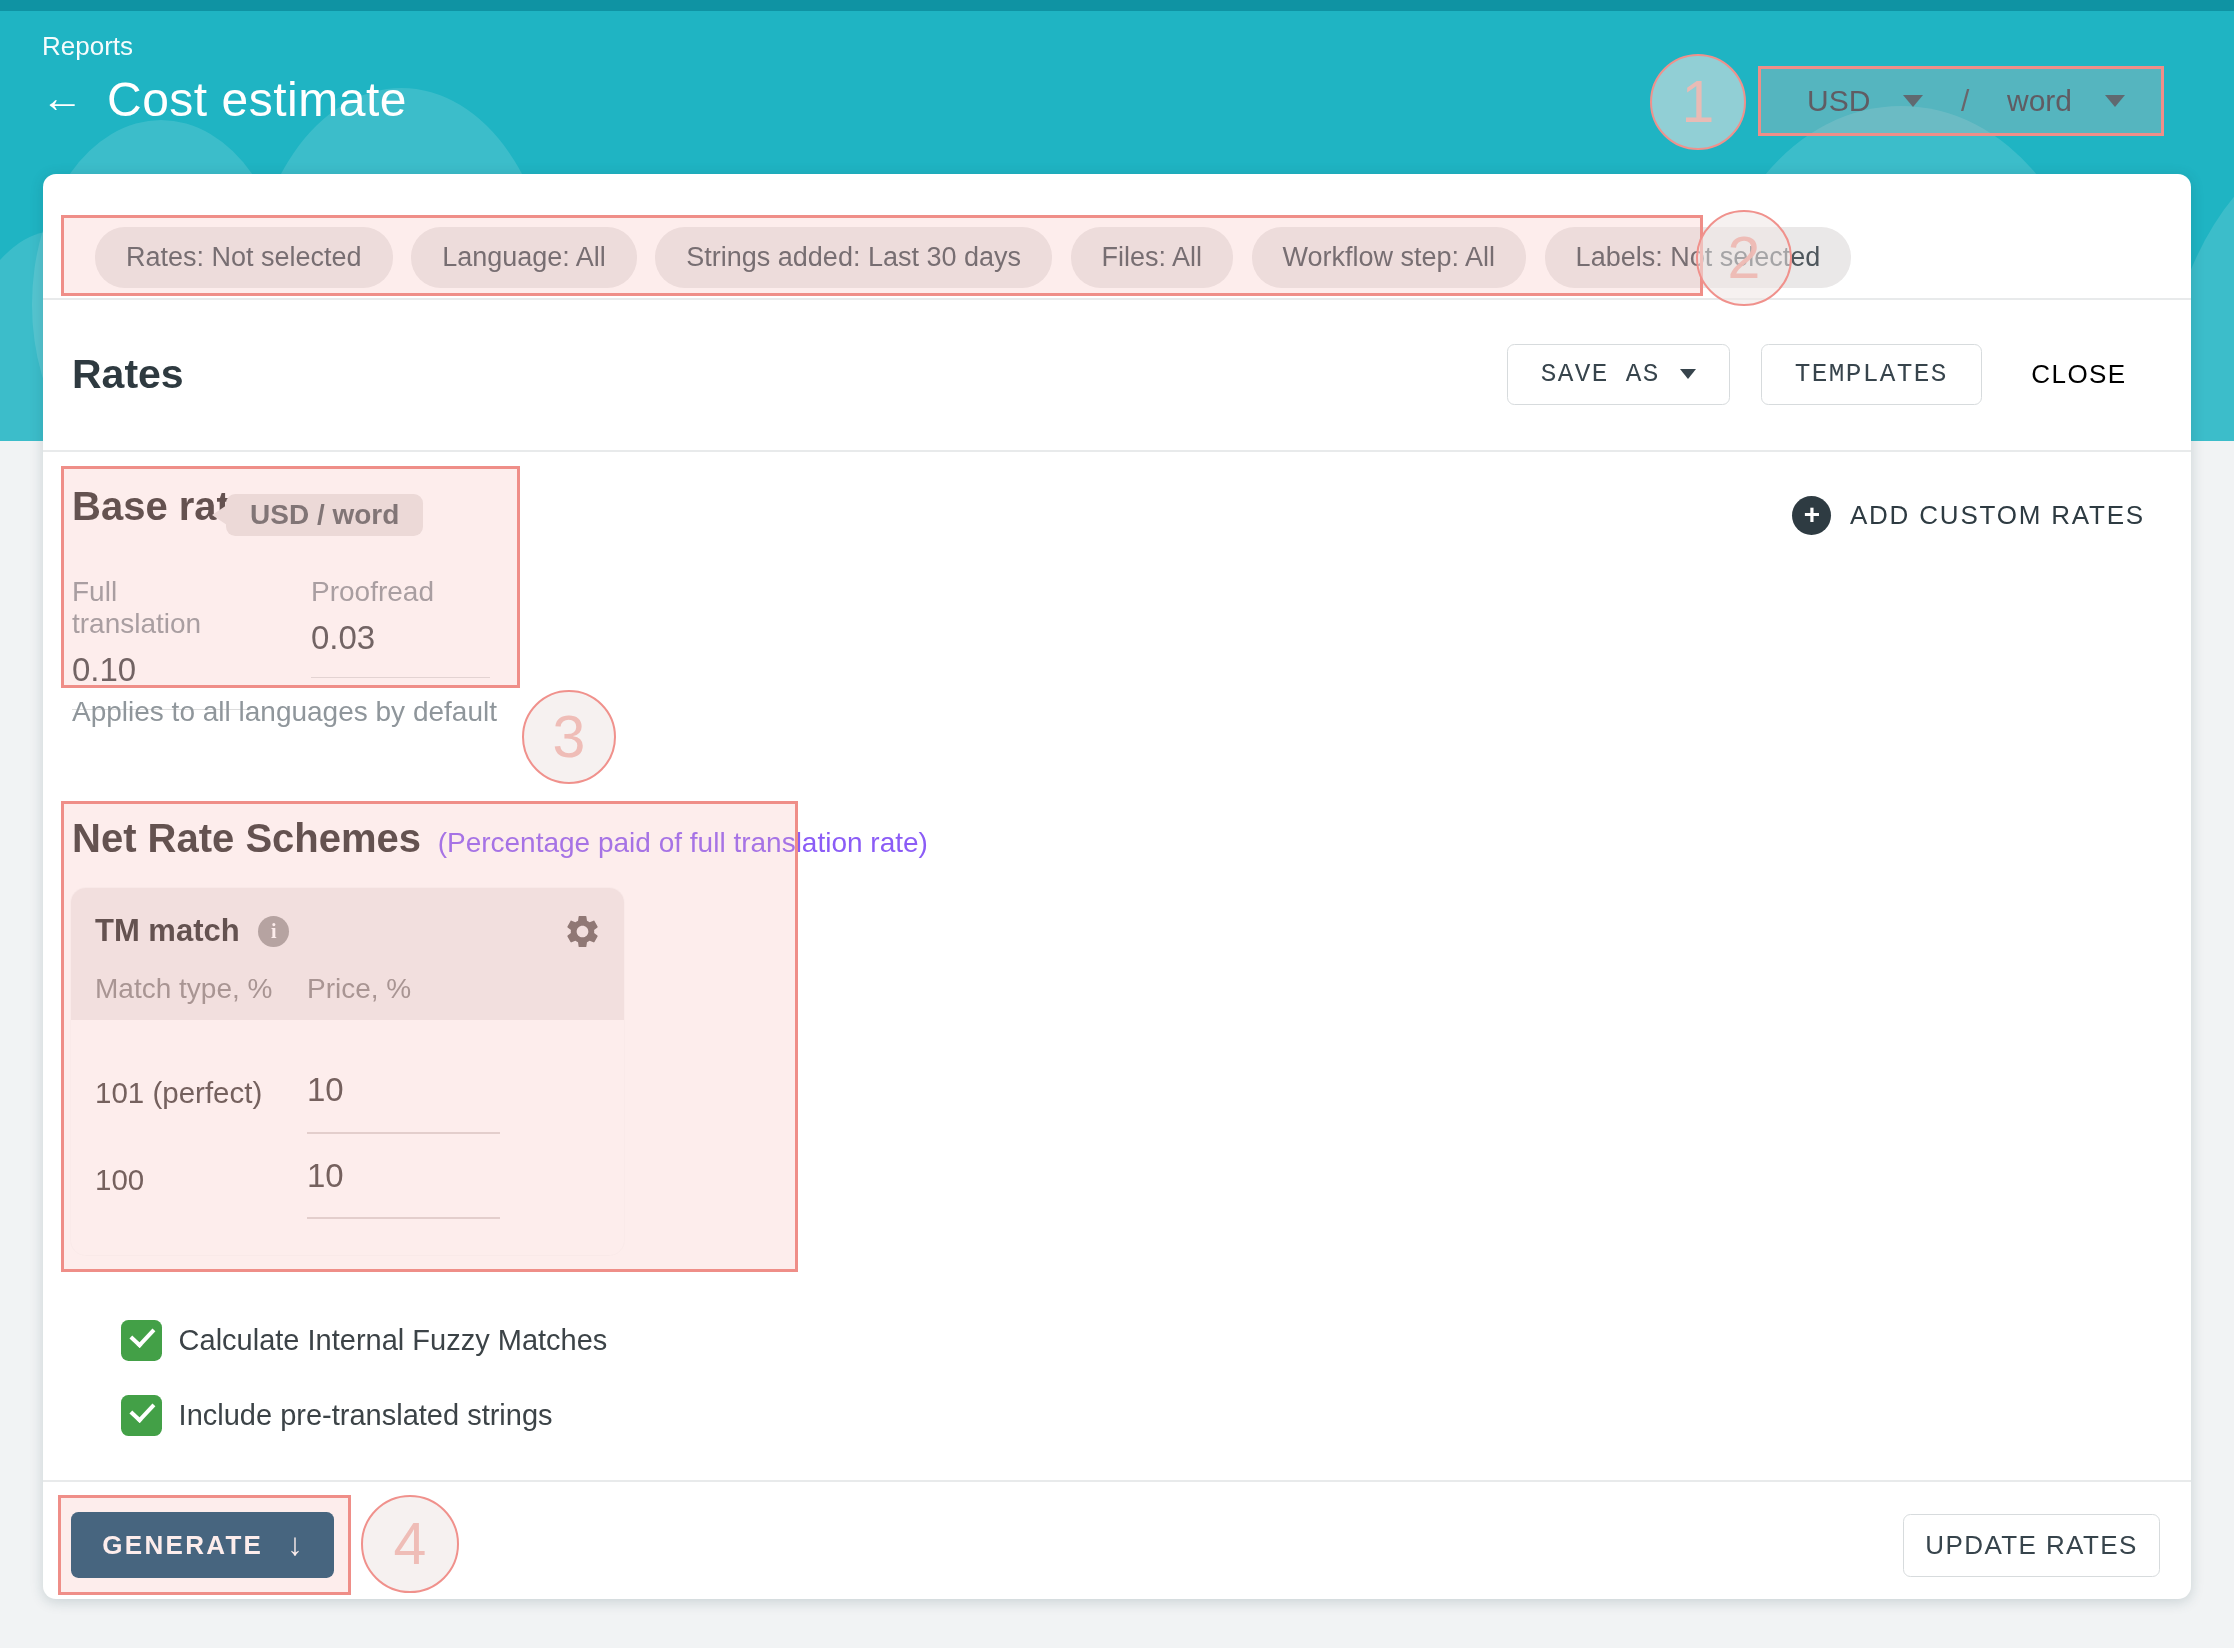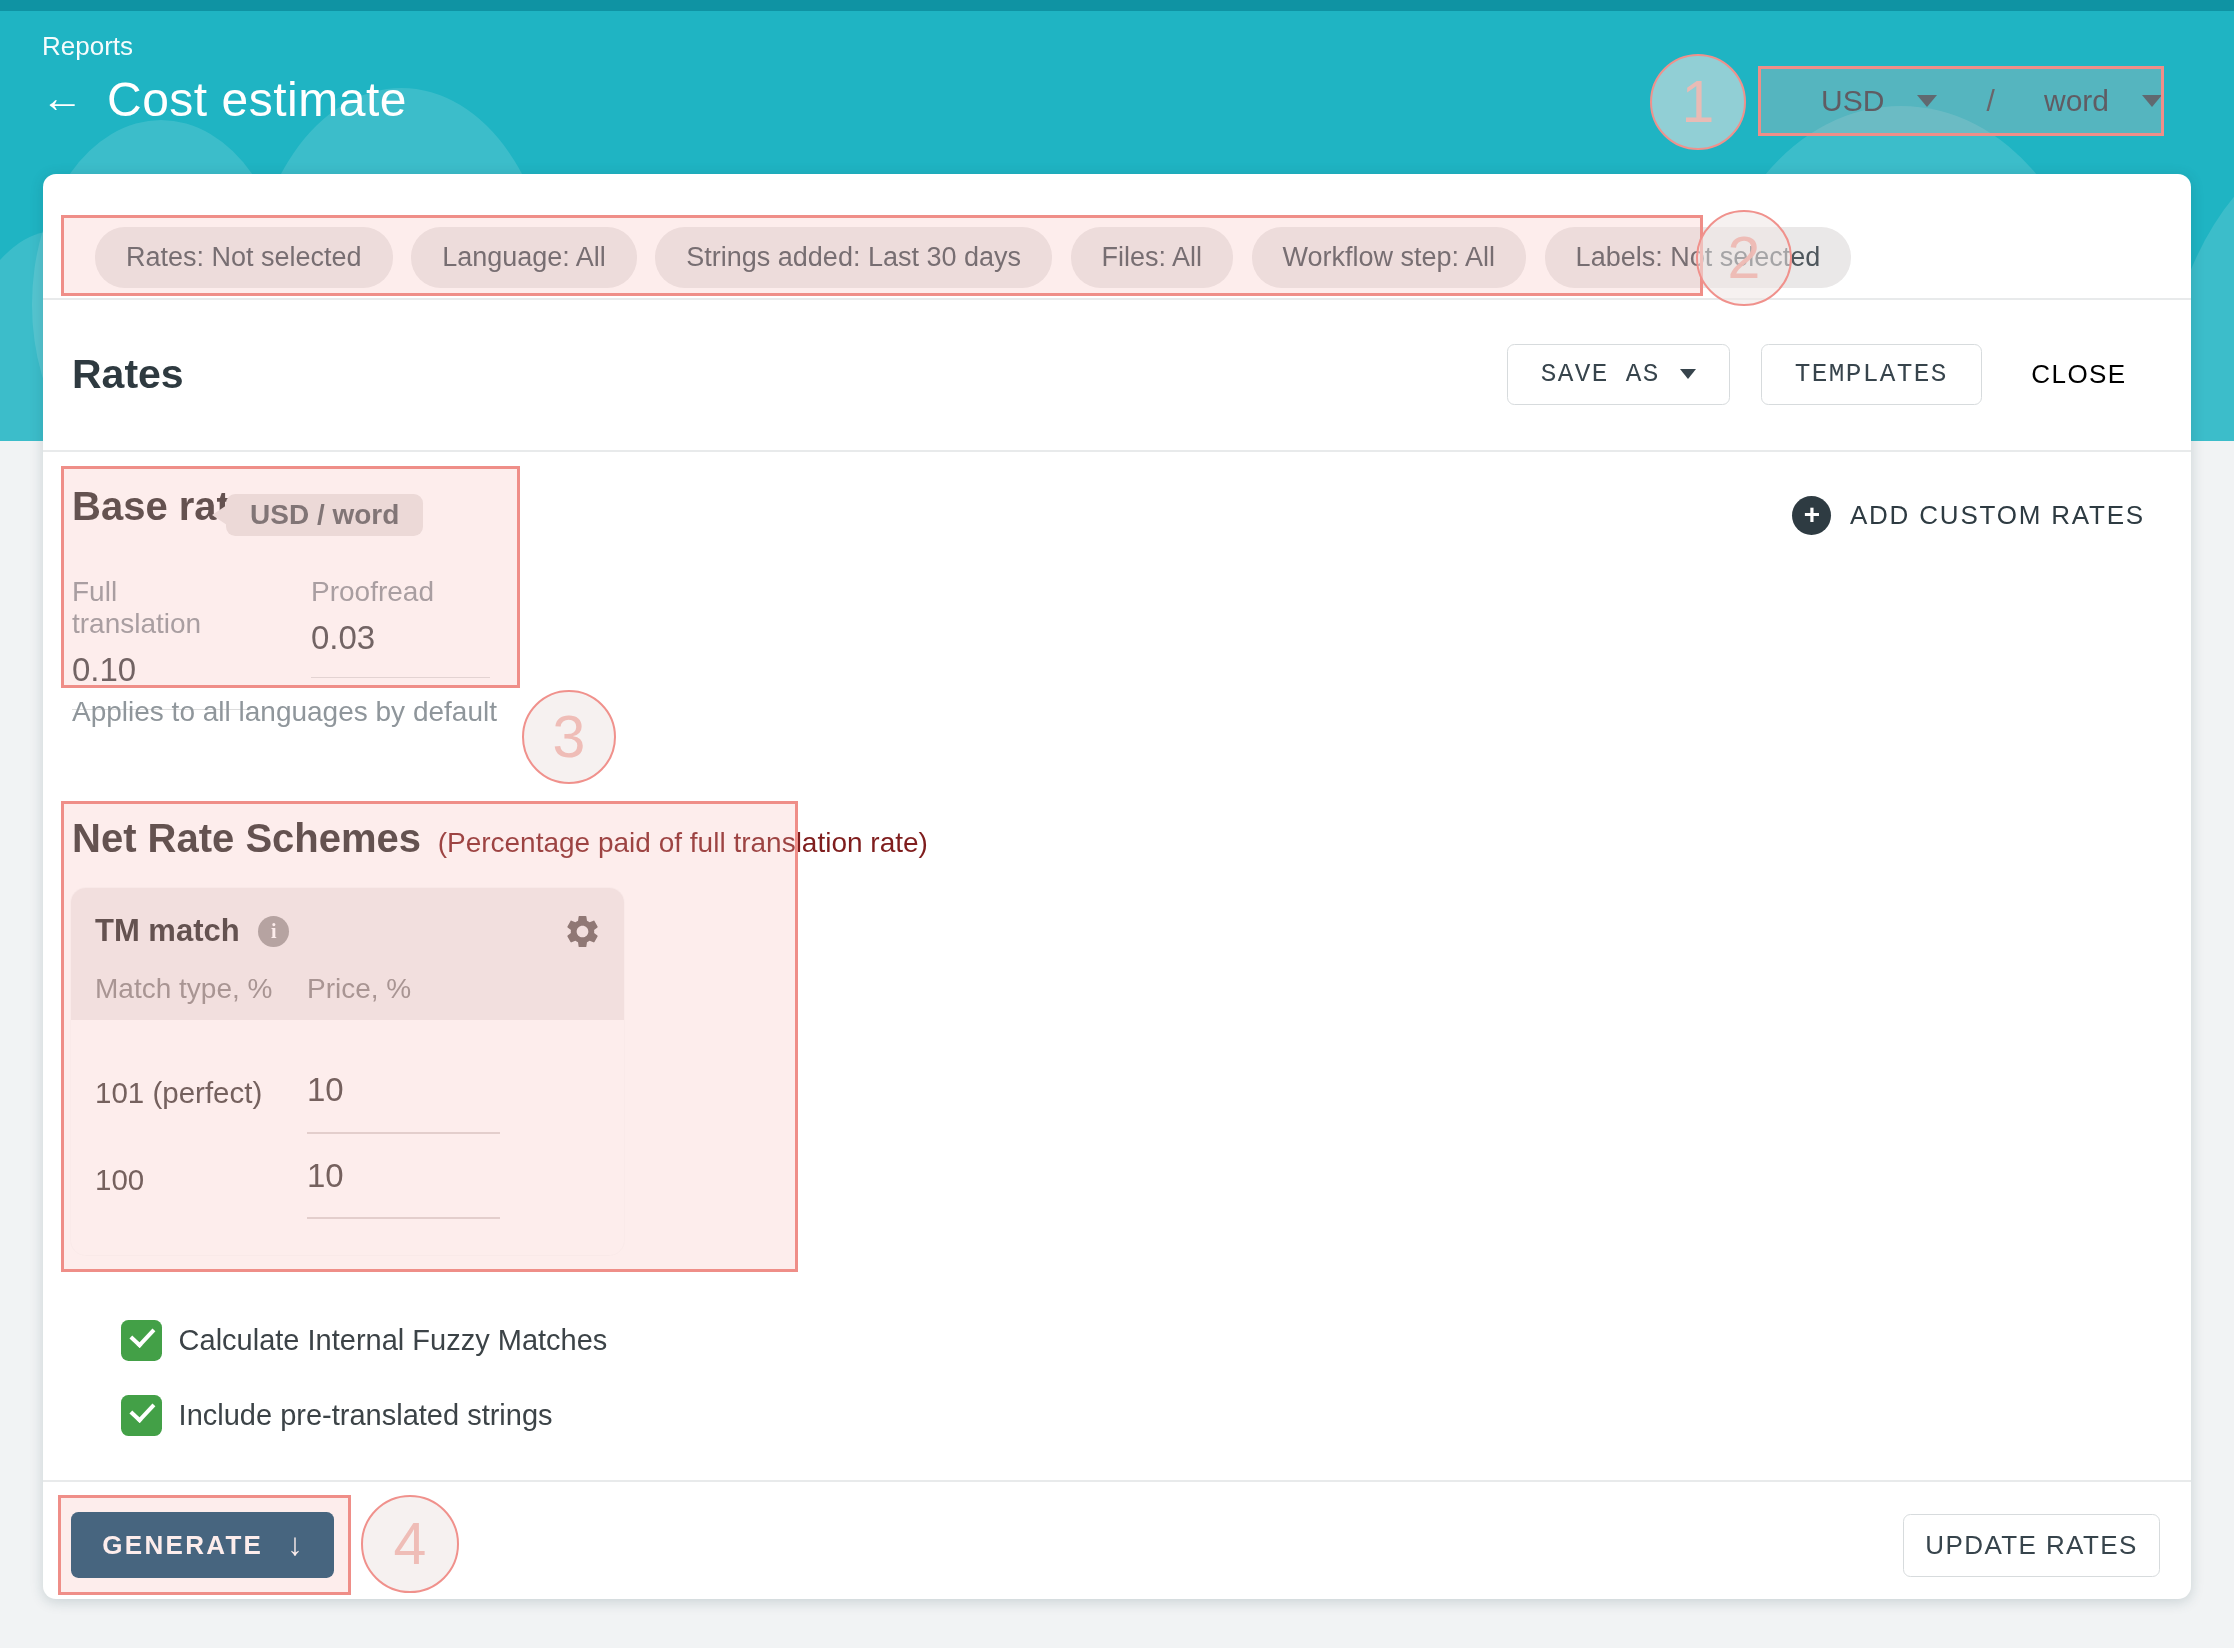--- a/index.html
+++ b/index.html
@@ -16,21 +16,21 @@
   .w3 { left:1707px; top:106px; width:388px; height:480px; }
   .w4 { left:2160px; top:138px; width:369px; height:591px; }
   .w5 { left:-55px;  top:231px; width:222px; height:425px; }
 
   .breadcrumb { position:absolute; left:42px; top:31px; font-size:26px; color:rgba(255,255,255,0.96); }
   .title-row { position:absolute; left:41px; top:72px; display:flex; align-items:center; gap:24px; color:#fff; }
   .back-ic { font-size:42px; line-height:1; cursor:pointer; padding-bottom:3.7px; }
   .page-title { font-size:48px; font-weight:400; letter-spacing:0.5px; }
 
   
-  .currency { position:absolute; left:1758px; top:66px; width:406px; height:70px; display:flex; align-items:center; justify-content:space-between; padding:0 39px 0 26px; color:#2e3e48; font-size:30px;margin-left:37px; }
+  .currency { position:absolute; left:1758px; top:66px; width:406px; height:70px; display:flex; align-items:center; justify-content:space-between; padding:0 39px 0 49px; color:#2e3e48; font-size:30px; }
   .cur-group { display:flex; align-items:center; gap:33px; cursor:pointer; }
   .caret { width:0; height:0; border-left:10px solid transparent; border-right:10px solid transparent; border-top:12px solid #2e4f5a; }
   .slash { color:#3a4a52; }
 
   
   .card { position:absolute; left:43px; top:174px; width:2148px; height:1425px; background:#ffffff; border-radius:13px; box-shadow:0 2.8px 13px rgba(20,60,70,0.18); }
   .divider { position:absolute; left:0; width:2148px; height:1.8px; background:#e8eaeb; }
   .d1 { top:124px; } .d2 { top:276px; } .d3 { top:1306px; }
 
   
@@ -56,21 +56,21 @@
   .f-value { font-size:33px; color:#46484a; margin-top:11px; padding-bottom:20px; border-bottom:1.8px solid #dcdcdc; cursor:text; }
   .base-note { position:absolute; left:29px; top:522px; font-size:28px; color:#8f969b; }
 
   
   .addcustom { position:absolute; right:46px; top:315px; height:52px; display:flex; align-items:center; gap:18.5px; cursor:pointer; }
   .plus-circle { width:39px; height:39px; border-radius:50%; background:#2e3b42; color:#fff; font-size:28px; font-weight:700; display:flex; align-items:center; justify-content:center; line-height:1; }
   .addcustom span.lbl { font-size:26px; font-weight:500; letter-spacing:1.8px; color:#2e3b42; }
 
   
   .nrs-head { position:absolute; left:29px; top:642px; display:flex; align-items:baseline; gap:16.6px; }
-  .nrs-sub { font-size:28px; color:#7f1d1d; }
+  .nrs-sub { font-size:28px; color:#8b5cf6; }
 
   .tm-card { position:absolute; left:28px; top:714px; width:553px; height:367px; border-radius:14.8px; background:#fff; overflow:hidden; box-shadow:0 0 0 0.9px rgba(0,0,0,0.02); }
   .tm-head { position:absolute; left:0; top:0; width:100%; height:132px; background:#f0eded; }
   .tm-title-row { position:absolute; left:24px; top:22px; height:42px; display:flex; align-items:center; gap:18.5px; }
   .tm-title { font-size:31px; font-weight:700; color:#33302f; }
   .info-ic { width:31px; height:31px; border-radius:50%; background:#a09c9b; color:#fff; font-size:20px; font-weight:700; display:flex; align-items:center; justify-content:center; cursor:pointer; font-family:"Liberation Serif",serif; }
   .gear { position:absolute; right:22px; top:24px; width:39px; height:39px; cursor:pointer; }
   .tm-col { position:absolute; top:85px; font-size:28px; color:#8f8a89; }
   .tm-c1 { left:24px; } .tm-c2 { left:236px; }
   .tm-match { position:absolute; left:24px; font-size:29.5px; color:#4a4442; }

